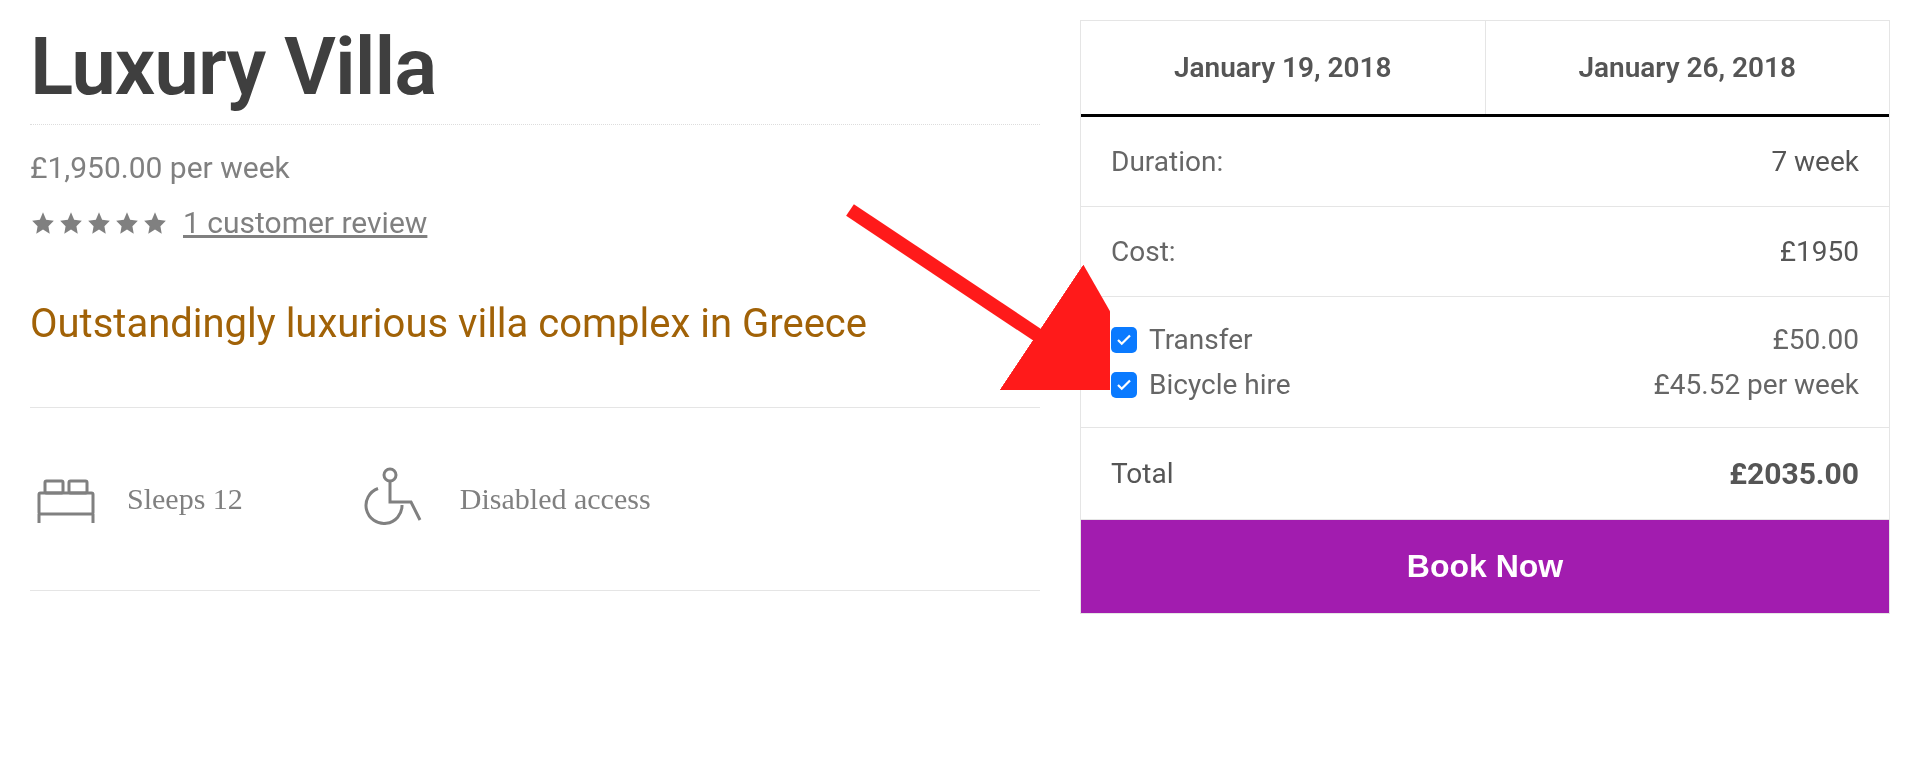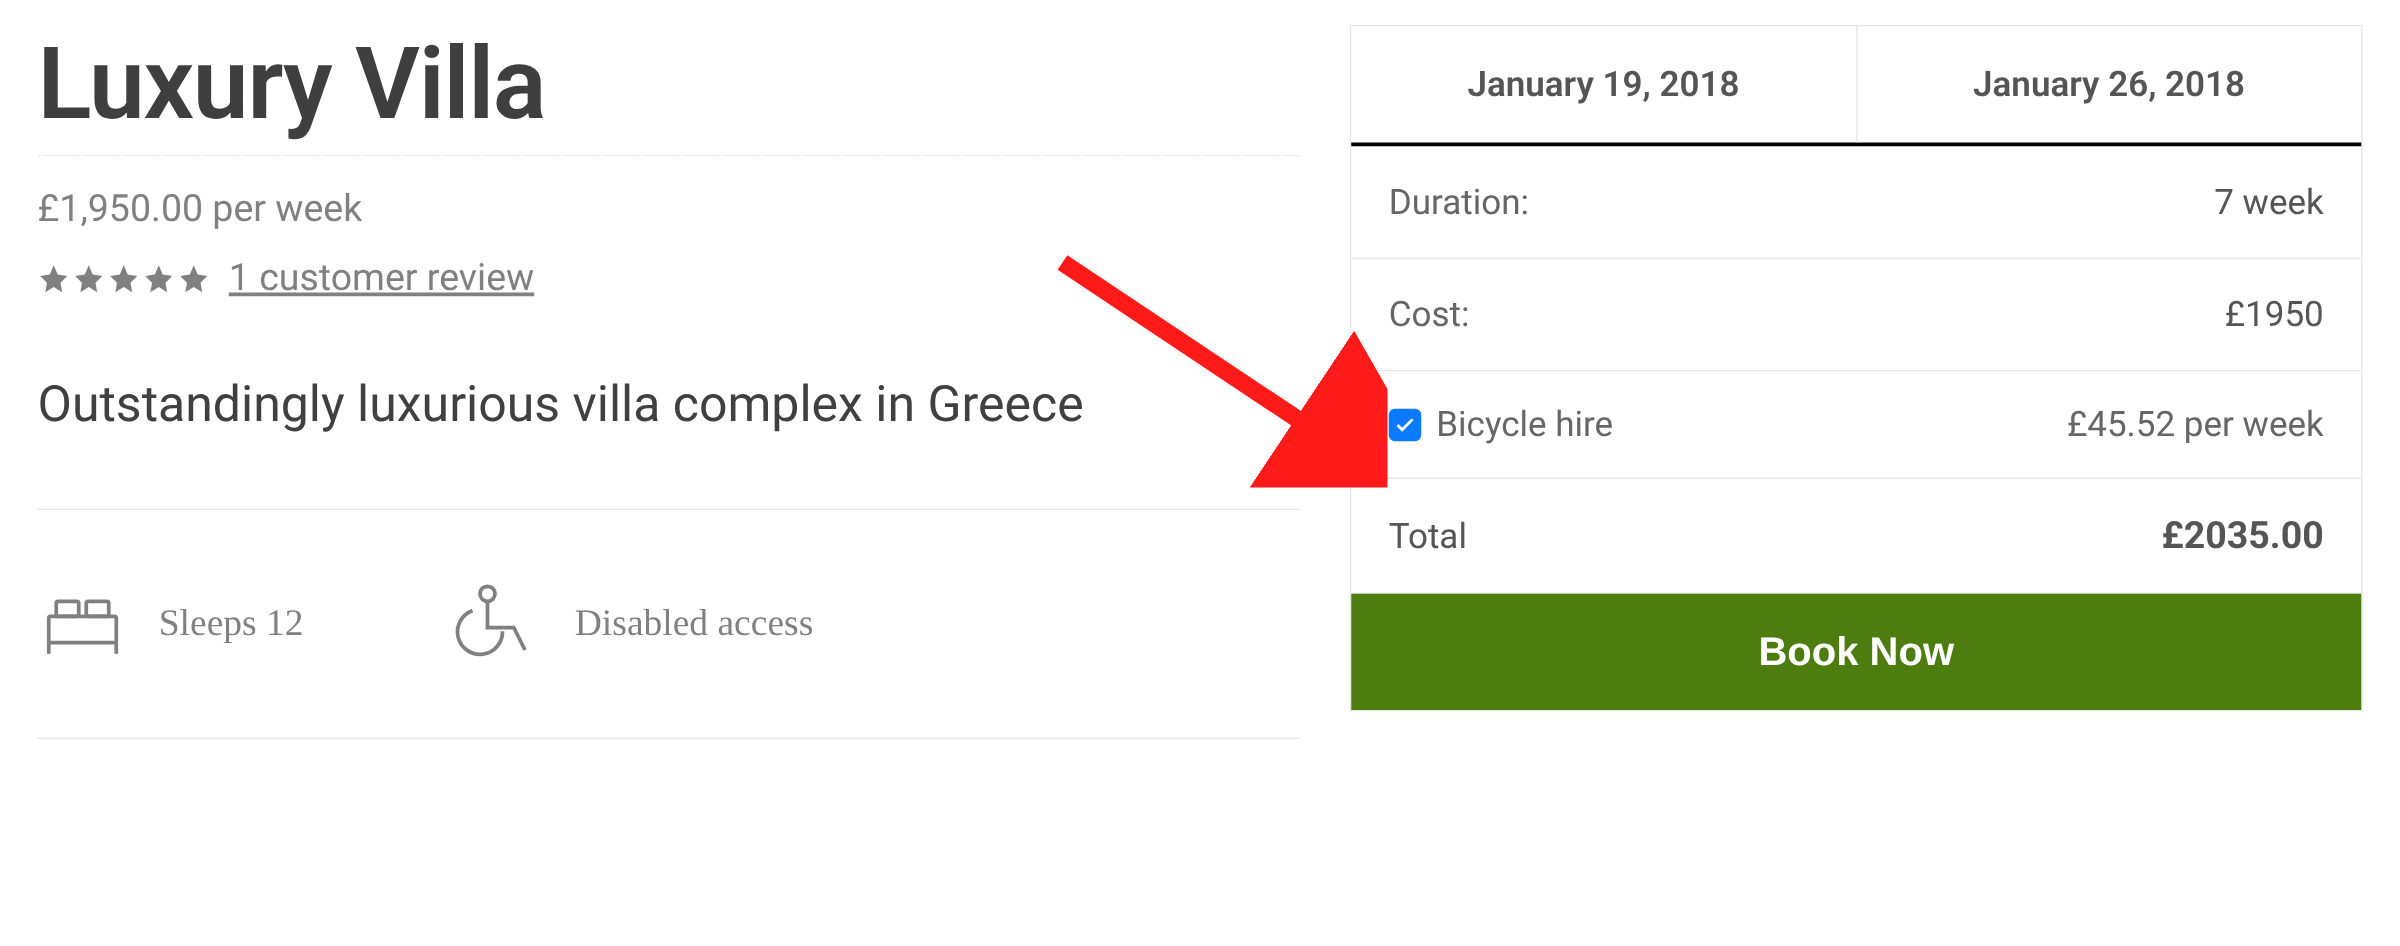--- a/index.html
+++ b/index.html
@@ -42,21 +42,21 @@
     margin-top: 20px;
   }
   .stars { display:flex; gap:2px; }
   .stars svg { width: 26px; height: 26px; fill: #808080; }
   .review-count {
     font-size: 30px;
     color: #808080;
   }
   .tagline {
     font-size: 40px;
-    color: #404040;
+    color: #a16207;
     margin-top: 60px;
     padding-bottom: 60px;
     border-bottom: 1px solid #e5e5e5;
     font-weight: 400;
   }
   .features {
     display: flex;
     gap: 120px;
     margin-top: 55px;
     padding-bottom: 55px;
@@ -125,21 +125,21 @@
     border-radius: 5px;
     background: #0a7aff;
     display:flex; align-items:center; justify-content:center;
     flex-shrink:0;
   }
   .cb svg { width:18px; height:18px; stroke:#fff; stroke-width:3; fill:none; }
   .total { font-weight:700; color:#555; }
   .total .value { font-weight:700; font-size:30px; }
   .book-btn {
     width:100%;
-    background: #4d7c0f;
+    background: #a21caf;
     color:#fff;
     text-align:center;
     padding: 28px;
     font-size: 32px;
     font-weight:600;
     border:none;
     cursor:pointer;
   }
 
   
@@ -213,20 +213,31 @@
       <span class="value">£1950</span>
     </div>
     <div class="options">
       <div class="option">
         <div class="option-left">
           <span class="cb">
             <svg viewBox="0 0 24 24">
                 <path d="M4 12l5 5L20 6"></path>
               </svg>
           </span>
+          <span>Transfer</span>
+        </div>
+        <span>£50.00</span>
+      </div>
+      <div class="option">
+        <div class="option-left">
+          <span class="cb">
+            <svg viewBox="0 0 24 24">
+                <path d="M4 12l5 5L20 6"></path>
+              </svg>
+          </span>
           <span>Bicycle hire</span>
         </div>
         <span>£45.52 per week</span>
       </div>
     </div>
     <div class="row total">
       <span class="label">Total</span>
       <span class="value">£2035.00</span>
     </div>
     <button class="book-btn">Book Now</button>

